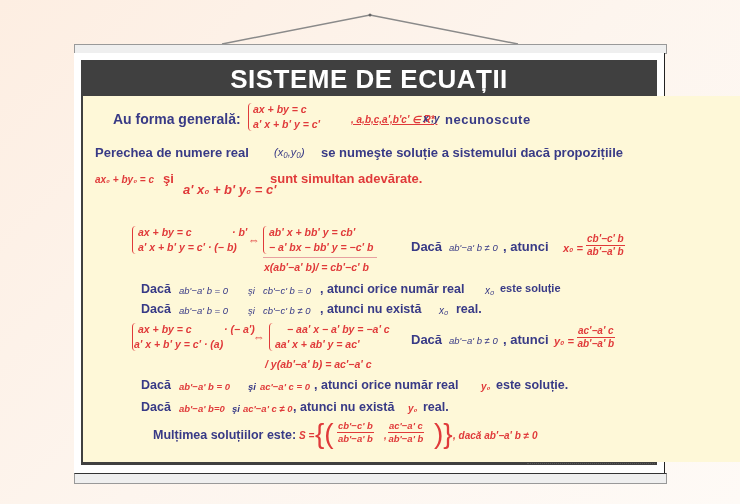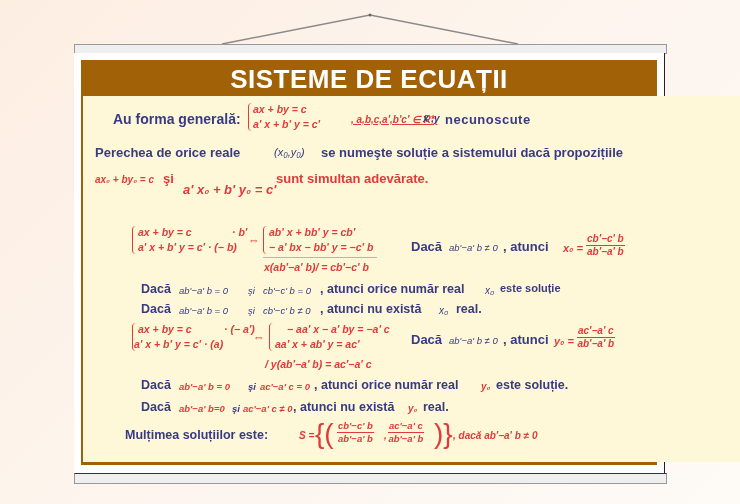--- a/index.html
+++ b/index.html
@@ -14,21 +14,21 @@
     background:#efefef; border:1px solid #999;
   }
   .rod.top { top:44px; }
   .rod.bottom { top:473px; height:9px; border-top:1px solid #333; }
   .paper {
     position:absolute; left:74px; top:53px; width:590px; height:420px;
     background:#ffffff; border-right:1px solid #222;
   }
   .frame {
     position:absolute; left:81px; top:60px; width:576px; height:405px;
-    background:#a16207;
+    background:#404040;
   }
   .title {
     position:absolute; left:0; top:0; width:576px; height:36px;
     color:#ffffff; font-weight:bold; font-size:26px; text-align:center;
     line-height:38px; letter-spacing:0.5px;
   }
   .panel {
     position:absolute; left:2px; top:36px; width:660px; height:366px;
     background:#fef8d8;
   }
@@ -68,28 +68,28 @@
     <span class="txt navy" style="left:30px; top:15px; font-size:14px;">Au forma generală:</span>
     <div class="brace-block" style="left:165px; top:7px;">
       <div class="brace" style="height:28px;"></div>
       <span class="sys-line" style="left:5px; top:0px;">ax + by = c</span>
       <span class="sys-line" style="left:5px; top:15px;">a' x + b' y = c'</span>
     </div>
     <span class="txt math" style="left:268px; top:18px; font-size:10px;text-decoration:underline;">, a,b,c,a',b'c' ∈ R*,</span>
     <span class="txt math" style="left:340px; top:17px; font-size:10px; color:#383a86;">x ,y</span>
     <span class="txt navy" style="left:362px; top:16px; font-size:13px; letter-spacing:0.5px;">necunoscute</span>
 
-    <span class="txt navy" style="left:12px; top:49px; font-size:13px;">Perechea de orice reale</span>
+    <span class="txt navy" style="left:12px; top:49px; font-size:13px;">Perechea de numere real</span>
     <span class="txt" style="left:191px; top:50px; font-size:11px; font-style:italic; color:#383a86;">(x₀,y₀)</span>
     <span class="txt navy" style="left:238px; top:49px; font-size:13px;">se numeşte soluție a sistemului dacă propozițiile</span>
 
     <span class="txt math" style="left:12px; top:78px; font-size:10px;">ax₀ + by₀ = c</span>
     <span class="txt redb" style="left:80px; top:75px; font-size:13px;">şi</span>
     <span class="txt math" style="left:100px; top:86px; font-size:13px;">a' x₀ + b' y₀ = c'</span>
-    <span class="txt redb" style="left:187px; top:75px; font-size:13px;margin-left:6px;">sunt simultan adevărate.</span>
+    <span class="txt redb" style="left:187px; top:75px; font-size:13px;">sunt simultan adevărate.</span>
 
 
     <div class="brace-block" style="left:49px; top:130px;">
       <div class="brace" style="height:28px;"></div>
       <span class="sys-line" style="left:6px; top:0px;">ax + by = c</span>
       <span class="sys-line" style="left:100px; top:0px;">· b'</span>
       <span class="sys-line" style="left:6px; top:15px;">a' x + b' y = c' · (− b)</span>
     </div>
     <span class="equiv" style="left:165px; top:137px;">⇔</span>
     <div class="brace-block" style="left:180px; top:130px;">
@@ -157,21 +157,21 @@
     <span class="txt navy" style="left:413px; top:282px; font-size:12.5px;">este soluție.</span>
 
     <span class="txt navy" style="left:58px; top:304px; font-size:12.5px;">Dacă</span>
     <span class="txt math" style="left:96px; top:307px; font-size:9.5px;">ab'−a' b=0</span>
     <span class="txt math" style="left:149px; top:307px; font-size:9.5px; color:#383a86;">şi</span>
     <span class="txt math" style="left:160px; top:307px; font-size:9.5px;">ac'−a' c ≠ 0</span>
     <span class="txt navy" style="left:210px; top:304px; font-size:12.5px;">, atunci nu există</span>
     <span class="txt math" style="left:325px; top:307px; font-size:10px;">y₀</span>
     <span class="txt navy" style="left:340px; top:304px; font-size:12.5px;">real.</span>
 
-    <span class="txt navy" style="left:42px; top:332px; font-size:12.5px;">Mulțimea soluțiilor este:</span>
+    <span class="txt navy" style="left:70px; top:332px; font-size:12.5px;">Mulțimea soluțiilor este:</span>
     <span class="txt math" style="left:216px; top:334px; font-size:10px;">S =</span>
     <span class="txt" style="left:232px; top:324px; font-size:28px; color:#e03a3a; font-weight:lighter; line-height:28px;">{(</span>
     <div class="frac" style="left:254px; top:324px; font-size:9.5px;">
       <span class="num">cb'−c' b</span>
       <span class="den">ab'−a' b</span>
     </div>
     <span class="txt math" style="left:301px; top:334px; font-size:10px;">,</span>
     <div class="frac" style="left:305px; top:324px; font-size:9.5px;">
       <span class="num">ac'−a' c</span>
       <span class="den">ab'−a' b</span>

